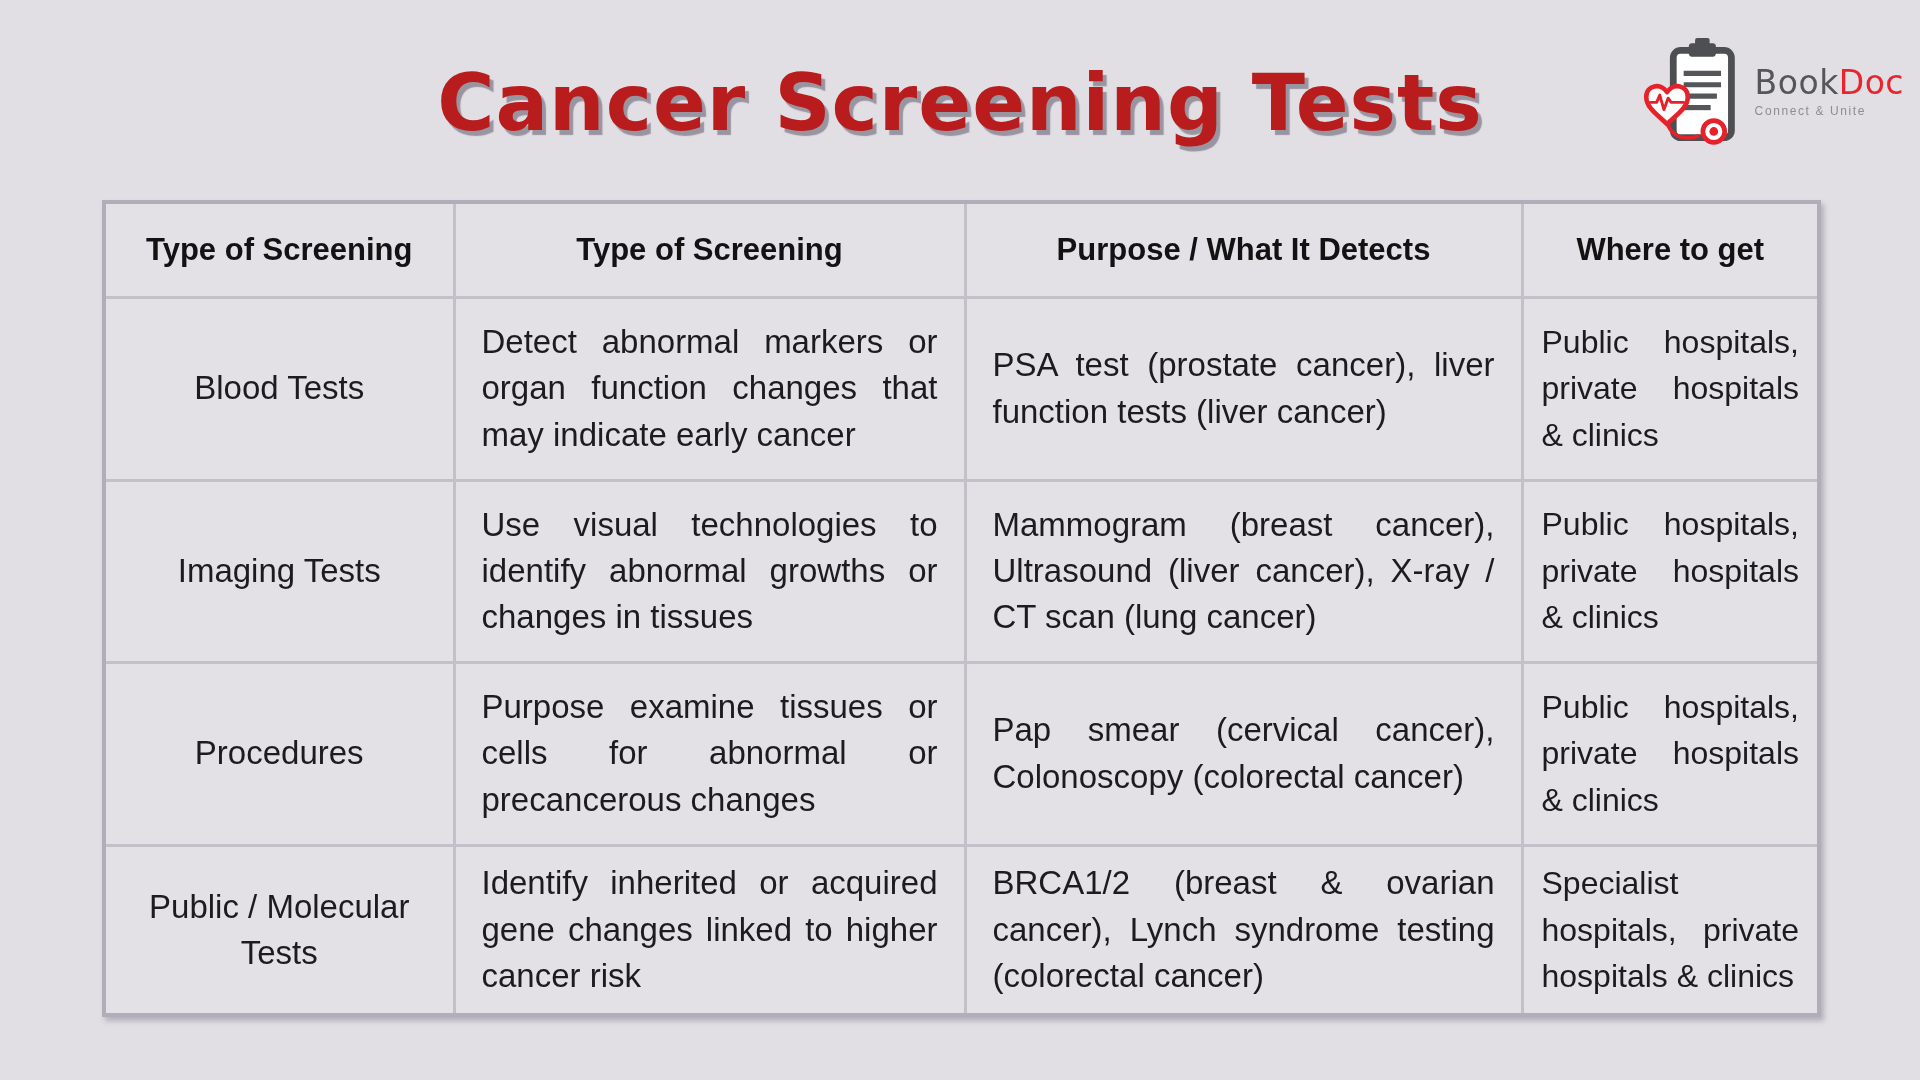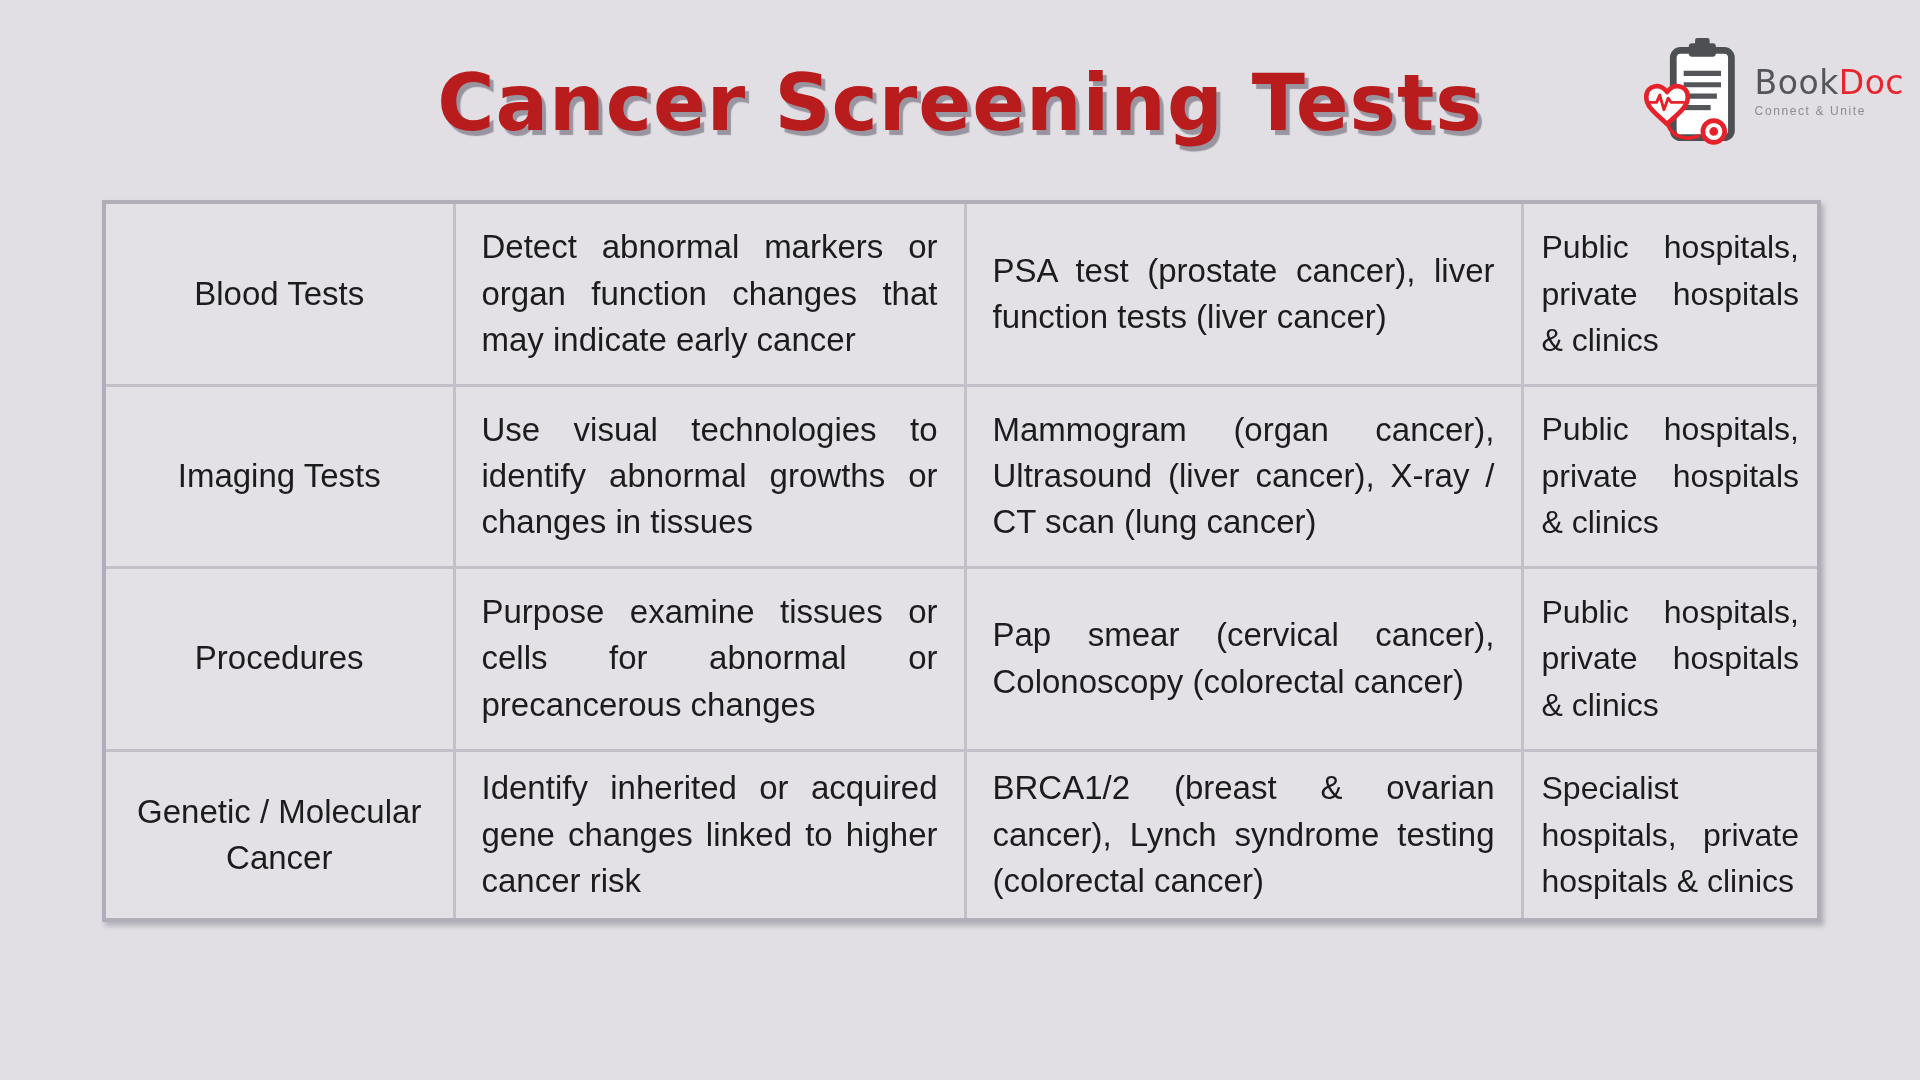--- a/index.html
+++ b/index.html
@@ -130,38 +130,44 @@
 </div>
 
 <table class="screening-table">
   <colgroup>
     <col style="width:350px">
       <col style="width:511px">
       <col style="width:557px">
       <col style="width:297px">
   </colgroup>
   <tbody>
+      <tr class="header-row">
+    <th>Type of Screening</th>
+    <th>Type of Screening</th>
+    <th>Purpose / What It Detects</th>
+    <th>Where to get</th>
+  </tr>
   <tr class="row-1">
     <td class="c-type">Blood Tests</td>
     <td class="c-desc">Detect abnormal markers or organ function changes that may indicate early cancer</td>
     <td class="c-purpose">PSA test (prostate cancer), liver function tests (liver cancer)</td>
     <td class="c-where">Public hospitals, private hospitals &amp; clinics</td>
   </tr>
   <tr class="row-2">
     <td class="c-type">Imaging Tests</td>
     <td class="c-desc">Use visual technologies to identify abnormal growths or changes in tissues</td>
-    <td class="c-purpose">Mammogram (organ cancer), Ultrasound (liver cancer), X-ray / CT scan (lung cancer)</td>
+    <td class="c-purpose">Mammogram (breast cancer), Ultrasound (liver cancer), X-ray / CT scan (lung cancer)</td>
     <td class="c-where">Public hospitals, private hospitals &amp; clinics</td>
   </tr>
   <tr class="row-3">
     <td class="c-type">Procedures</td>
     <td class="c-desc">Purpose examine tissues or cells for abnormal or precancerous changes</td>
     <td class="c-purpose">Pap smear (cervical cancer), Colonoscopy (colorectal cancer)</td>
     <td class="c-where">Public hospitals, private hospitals &amp; clinics</td>
   </tr>
   <tr class="row-4">
-    <td class="c-type">Genetic / Molecular Cancer</td>
+    <td class="c-type">Public / Molecular Tests</td>
     <td class="c-desc">Identify inherited or acquired gene changes linked to higher cancer risk</td>
     <td class="c-purpose">BRCA1/2 (breast &amp; ovarian cancer), Lynch syndrome testing (colorectal cancer)</td>
     <td class="c-where">Specialist hospitals, private hospitals &amp; clinics</td>
   </tr>
 </tbody>
   </table>
 
 </body></html>

